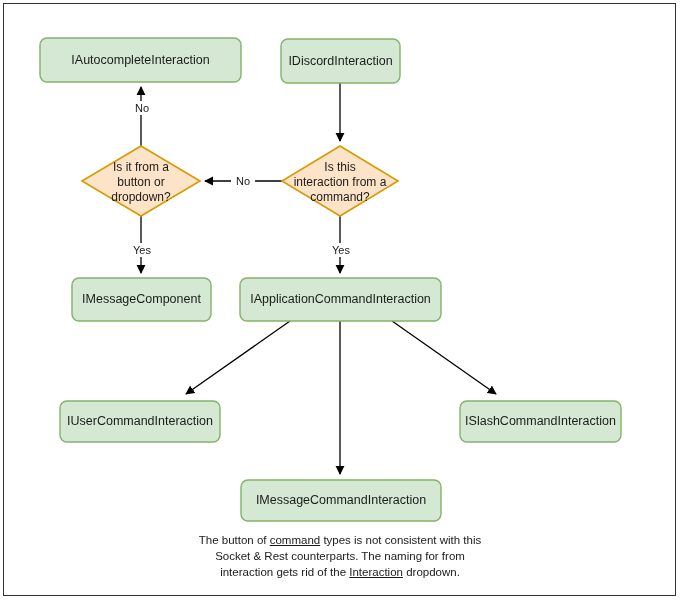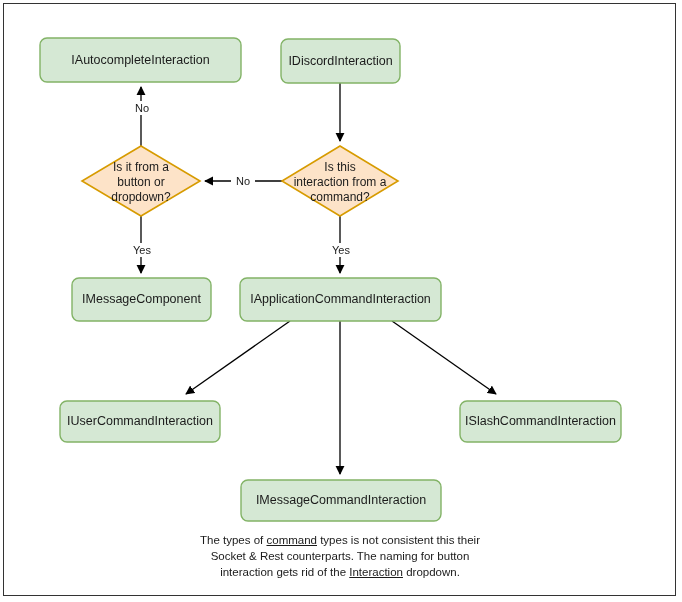--- a/index.html
+++ b/index.html
@@ -188,18 +188,18 @@
     </g>
 
     <g>
       <rect class="node-rect" x="241" y="480" width="200" height="41" rx="7" ry="7"></rect>
       <text class="node-label" x="341" y="501">IMessageCommandInteraction</text>
     </g>
 
   </svg>
 
   <div class="caption">
-    <span>The types of </span><u>command</u><span> types is not consistent this their</span><br>
-    <b>Socket</b><span> &amp; </span><b>Rest</b><span> counterparts. The naming for button</span><br>
+    <span>The button of </span><u>command</u><span> types is not consistent with this</span><br>
+    <b>Socket</b><span> &amp; </span><b>Rest</b><span> counterparts. The naming for from</span><br>
     <span>interaction gets rid of the </span><u>Interaction</u><span> dropdown.</span>
   </div>
 
 </div>
 
 </body></html>

